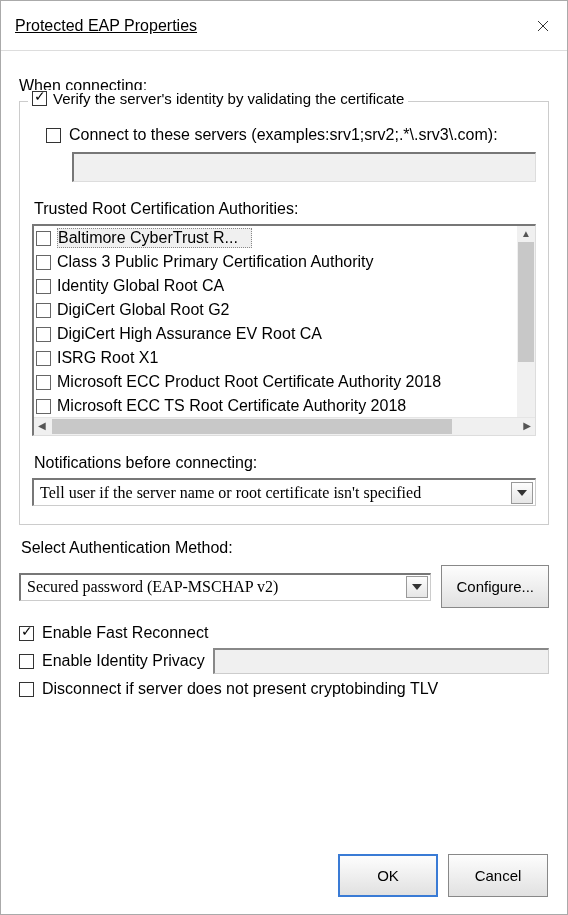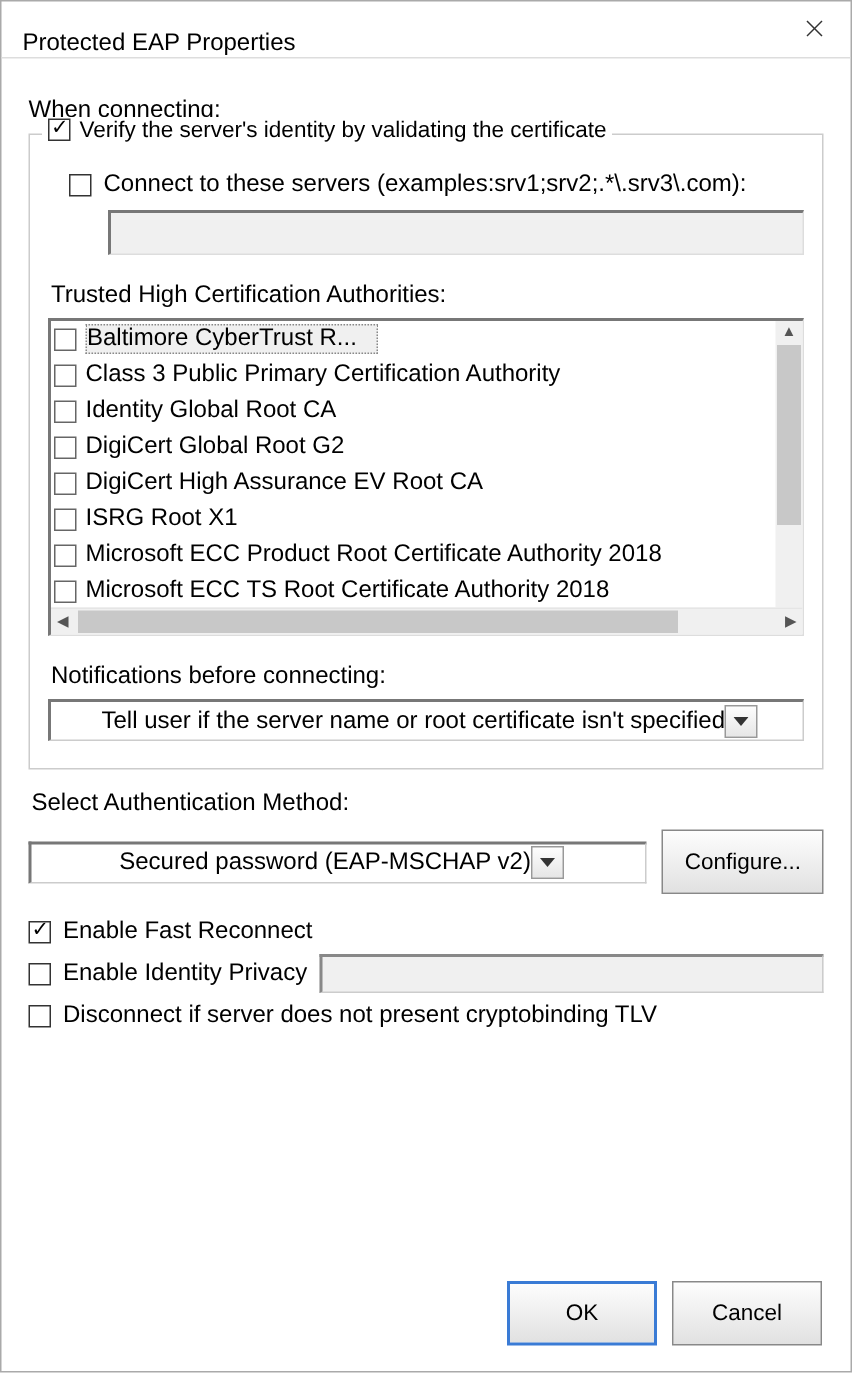--- a/index.html
+++ b/index.html
@@ -11,25 +11,26 @@
     background: #fff;
     color: #000;
     width: 568px;
     height: 915px;
     overflow: hidden;
     border: 1px solid #aaa;
   }
   .titlebar {
     display: flex;
     justify-content: space-between;
-    align-items: flex-end;
-    height: 38px;
+    align-items: center;
+    height: 50px;
     padding: 0 0 0 14px;
     border-bottom: 1px solid #ddd;
     font-size: 16px;
+    text-decoration: underline;
   }
   .titlebar .close {
     width: 48px;
     height: 38px;
     display: flex;
     align-items: center;
     justify-content: center;
   }
   .titlebar .close svg { stroke: #333; stroke-width: 1; }
   .content {
@@ -175,23 +176,24 @@
   .combo {
     width: 100%;
     height: 28px;
     border-top: 2px solid #777;
     border-left: 2px solid #777;
     border-right: 1px solid #ccc;
     border-bottom: 1px solid #ccc;
     background: #fff;
     display: flex;
     align-items: center;
-    justify-content: center;
+    justify-content: space-between;
     padding: 0 2px 0 6px;
     font-size: 16px;
+    font-family: Liberation Serif, serif;
   }
   .combo .combo-btn {
     width: 22px;
     height: 22px;
     background: linear-gradient(#fdfdfd,#e6e6e6);
     border: 1px solid #999;
     display: flex;
     align-items: center;
     justify-content: center;
   }
@@ -262,21 +264,21 @@
       <input type="checkbox" class="chk" checked="" style="">
       <span>Verify the server's identity by validating the certificate</span>
     </div>
 
     <div class="sub-row">
       <input type="checkbox" class="chk" style="">
       <span>Connect to these servers (examples:srv1;srv2;.*\.srv3\.com):</span>
     </div>
     <input class="sunken-input" disabled="" value="" style="">
 
-    <div class="label-mid">Trusted High Certification Authorities:</div>
+    <div class="label-mid">Trusted Root Certification Authorities:</div>
     <div class="listbox-wrap">
       <div class="listbox-body">
         <div class="listbox-items" id="trusted-list">
             <div class="list-row">
               <input type="checkbox" class="chk" style="">
               <span class="sel-hl">Baltimore CyberTrust R...</span>
             </div>
             <div class="list-row">
               <input type="checkbox" class="chk" style="">
               <span>Class 3 Public Primary Certification Authority</span>

